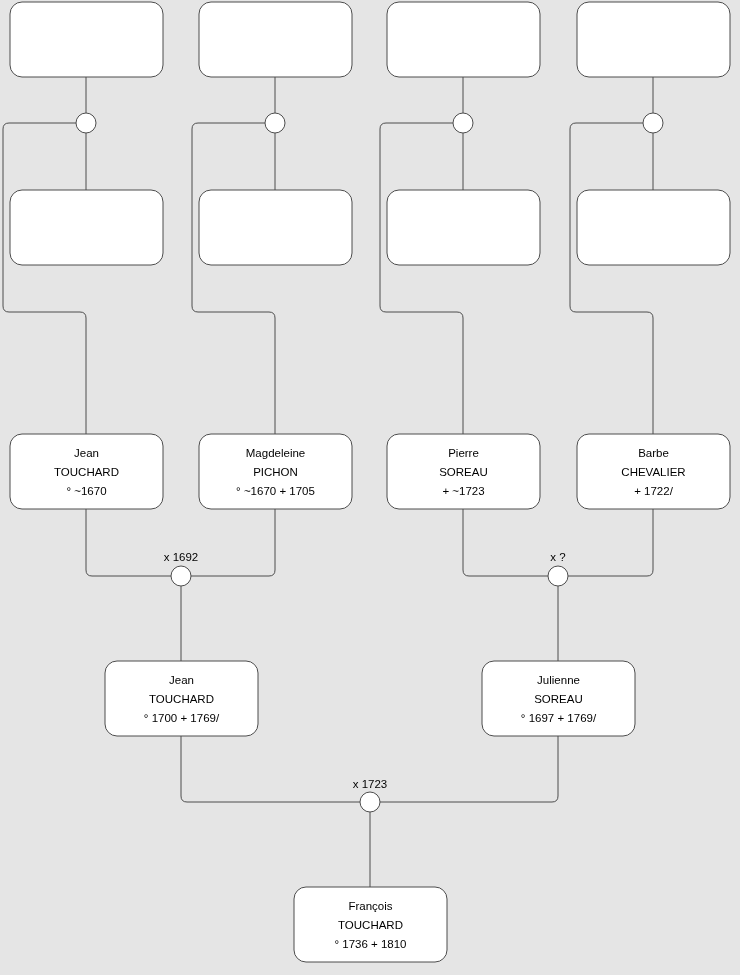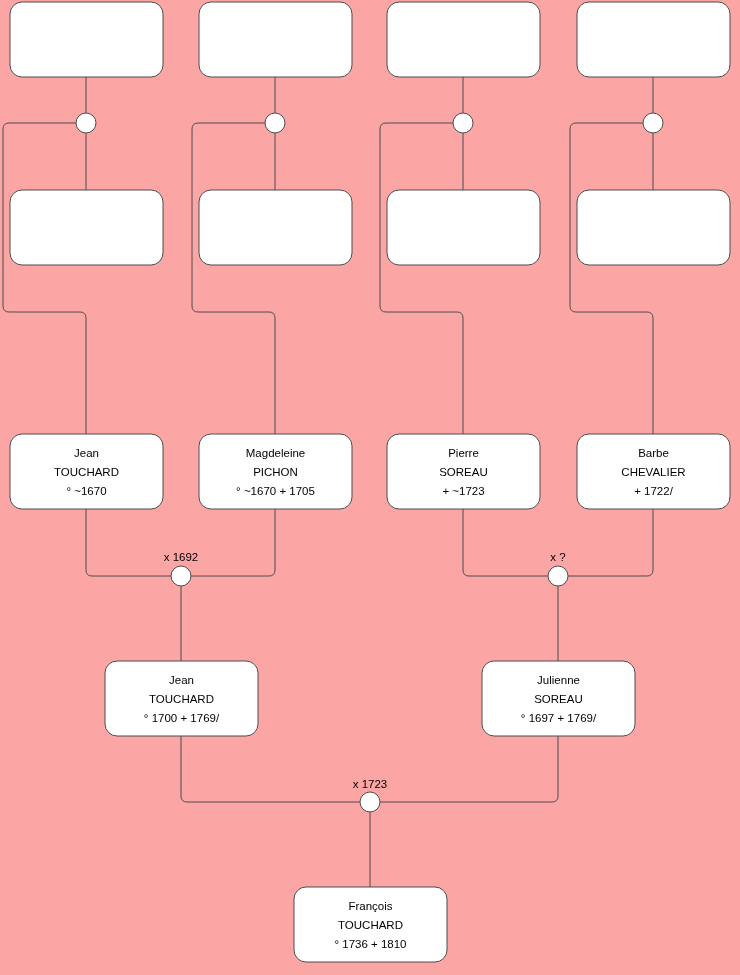--- a/index.html
+++ b/index.html
@@ -10,21 +10,21 @@
   body {
     width: 740px;
     height: 975px;
     font-family: "Liberation Sans", sans-serif;
     overflow: hidden;
   }
   #tree-root {
     position: relative;
     width: 740px;
     height: 975px;
-    background: #fca5a5;
+    background: #e5e5e5;
   }
   svg.chart-svg {
     position: absolute;
     left: 0;
     top: 0;
     width: 740px;
     height: 975px;
     display: block;
   }
   .node-box {

